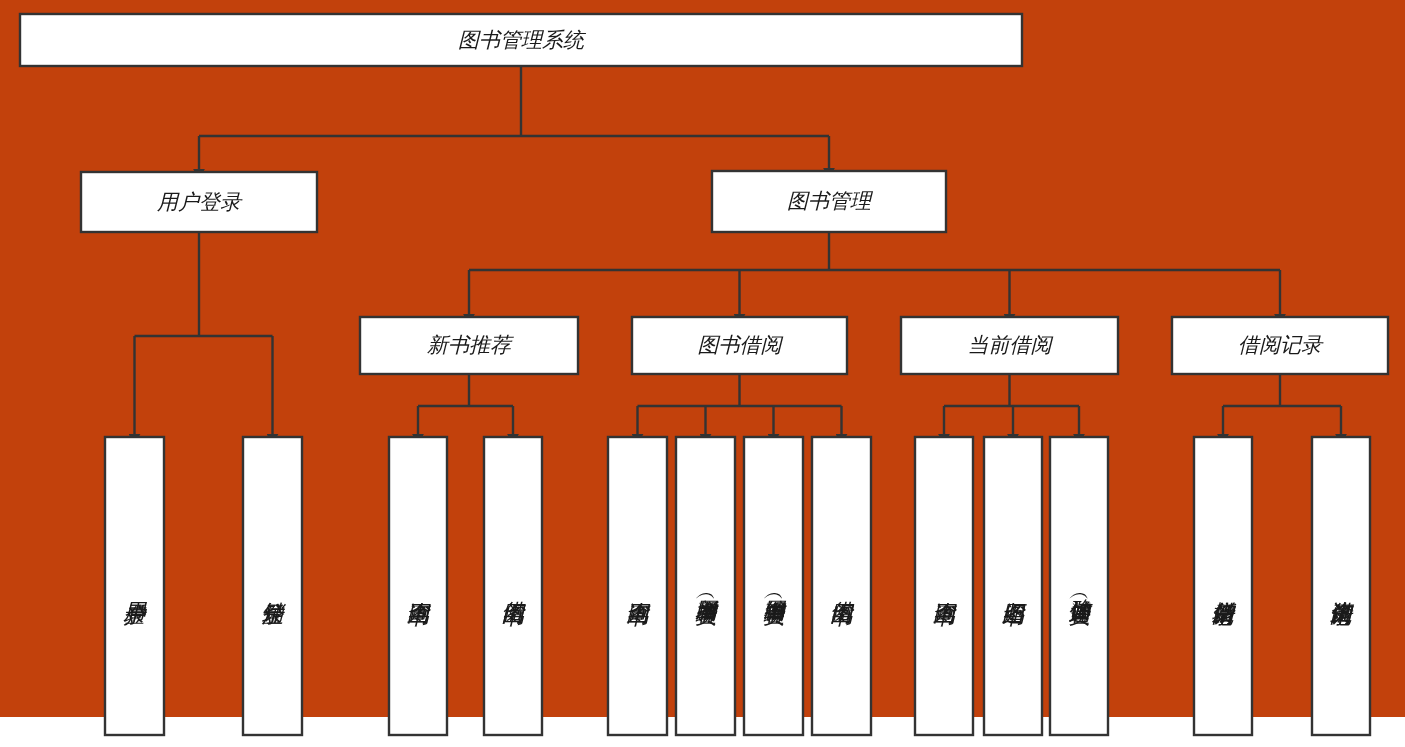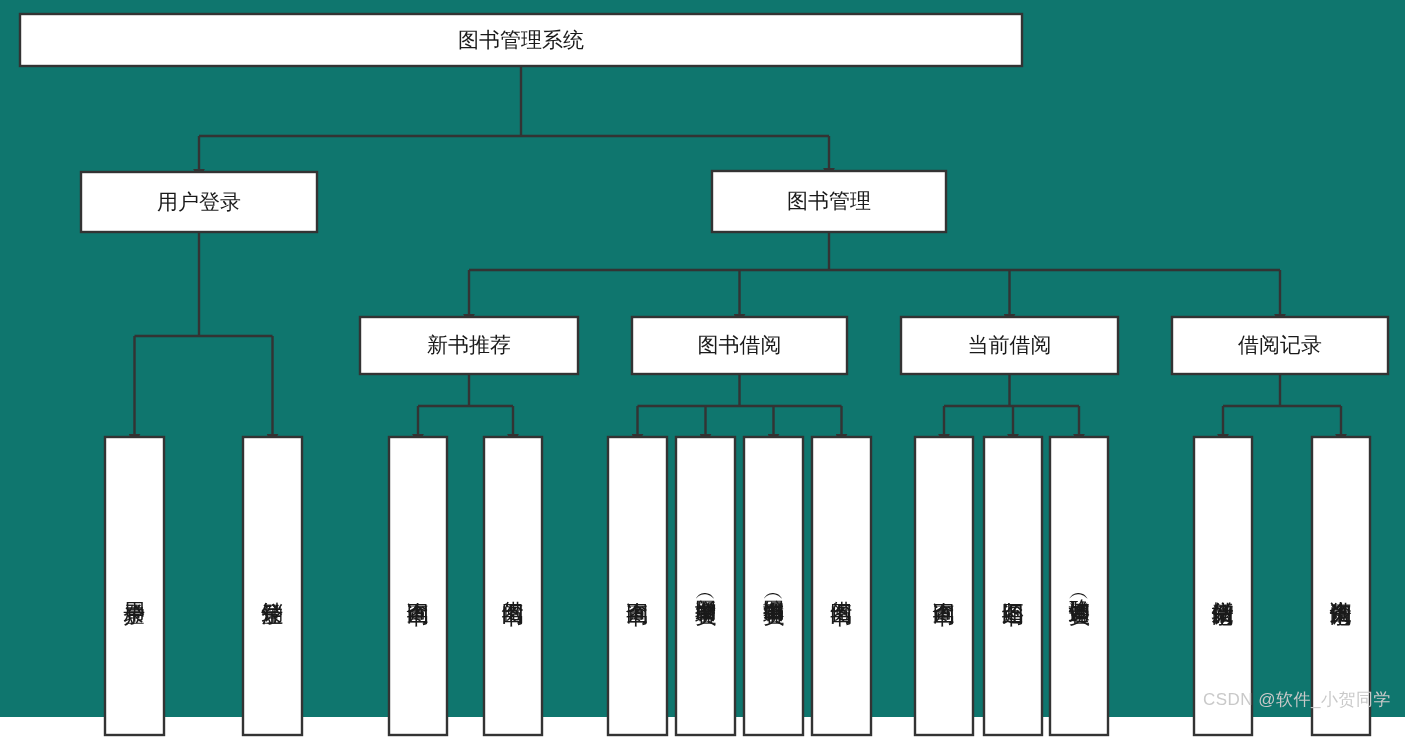--- a/index.html
+++ b/index.html
@@ -11,21 +11,22 @@
   body {
     width: 1405px;
     height: 747px;
     overflow: hidden;
     font-family: "Liberation Sans", "DejaVu Sans", sans-serif;
   }
   #diagram-root {
     position: relative;
     width: 1405px;
     height: 717px;
-    background: #0f766e;
+    background: #c2410c;
+    font-style: italic;
   }
   svg.diagram-canvas {
     position: absolute;
     top: 0;
     left: 0;
     width: 1405px;
     height: 747px;
     display: block;
   }
   .node-box {
@@ -194,14 +195,13 @@
         <span class="leaf-label" style="font-size: 21px;">确认归还（管理员）</span>
       </div>
       <div class="leaf-label-wrap" style="left: 1194px; top: 437px; width: 58px; height: 298px;">
         <span class="leaf-label" style="font-size: 22px;">新增借阅记录</span>
       </div>
       <div class="leaf-label-wrap" style="left: 1312px; top: 437px; width: 58px; height: 298px;">
         <span class="leaf-label" style="font-size: 22px;">查询借阅记录</span>
       </div>
     </div>
 
-  <div class="watermark">CSDN @软件_小贺同学</div>
 </div>
 
 </body></html>

